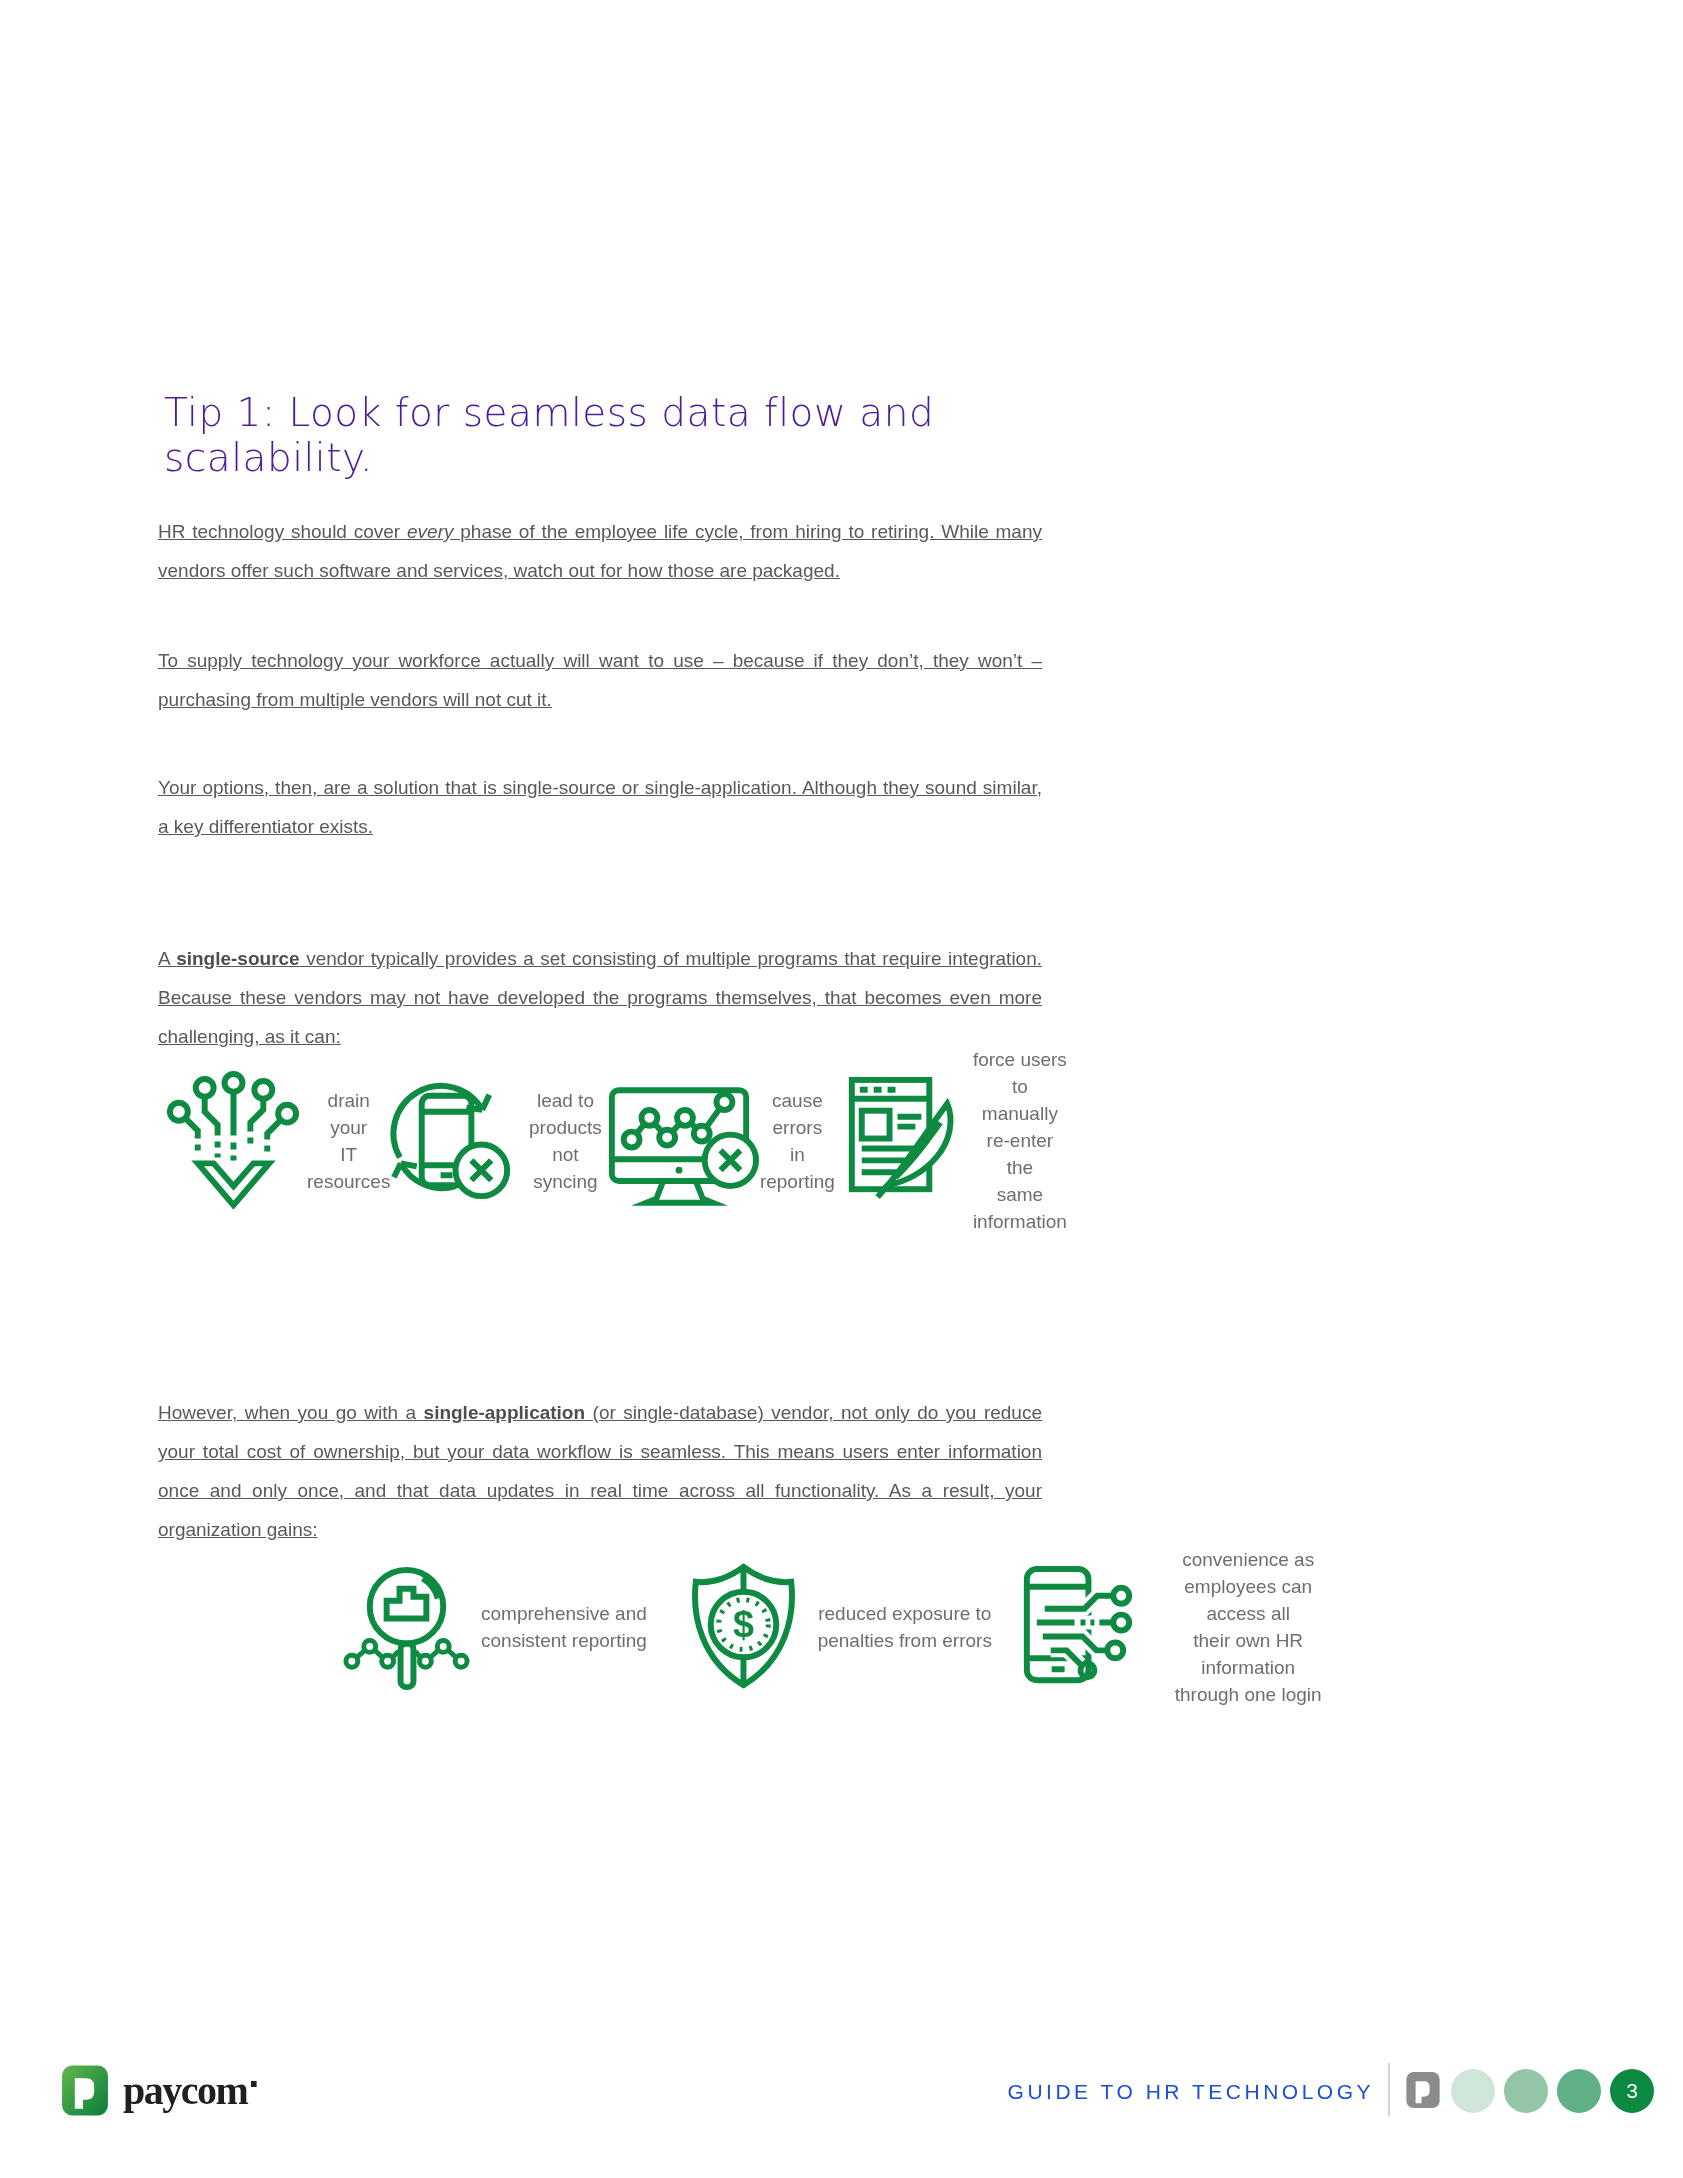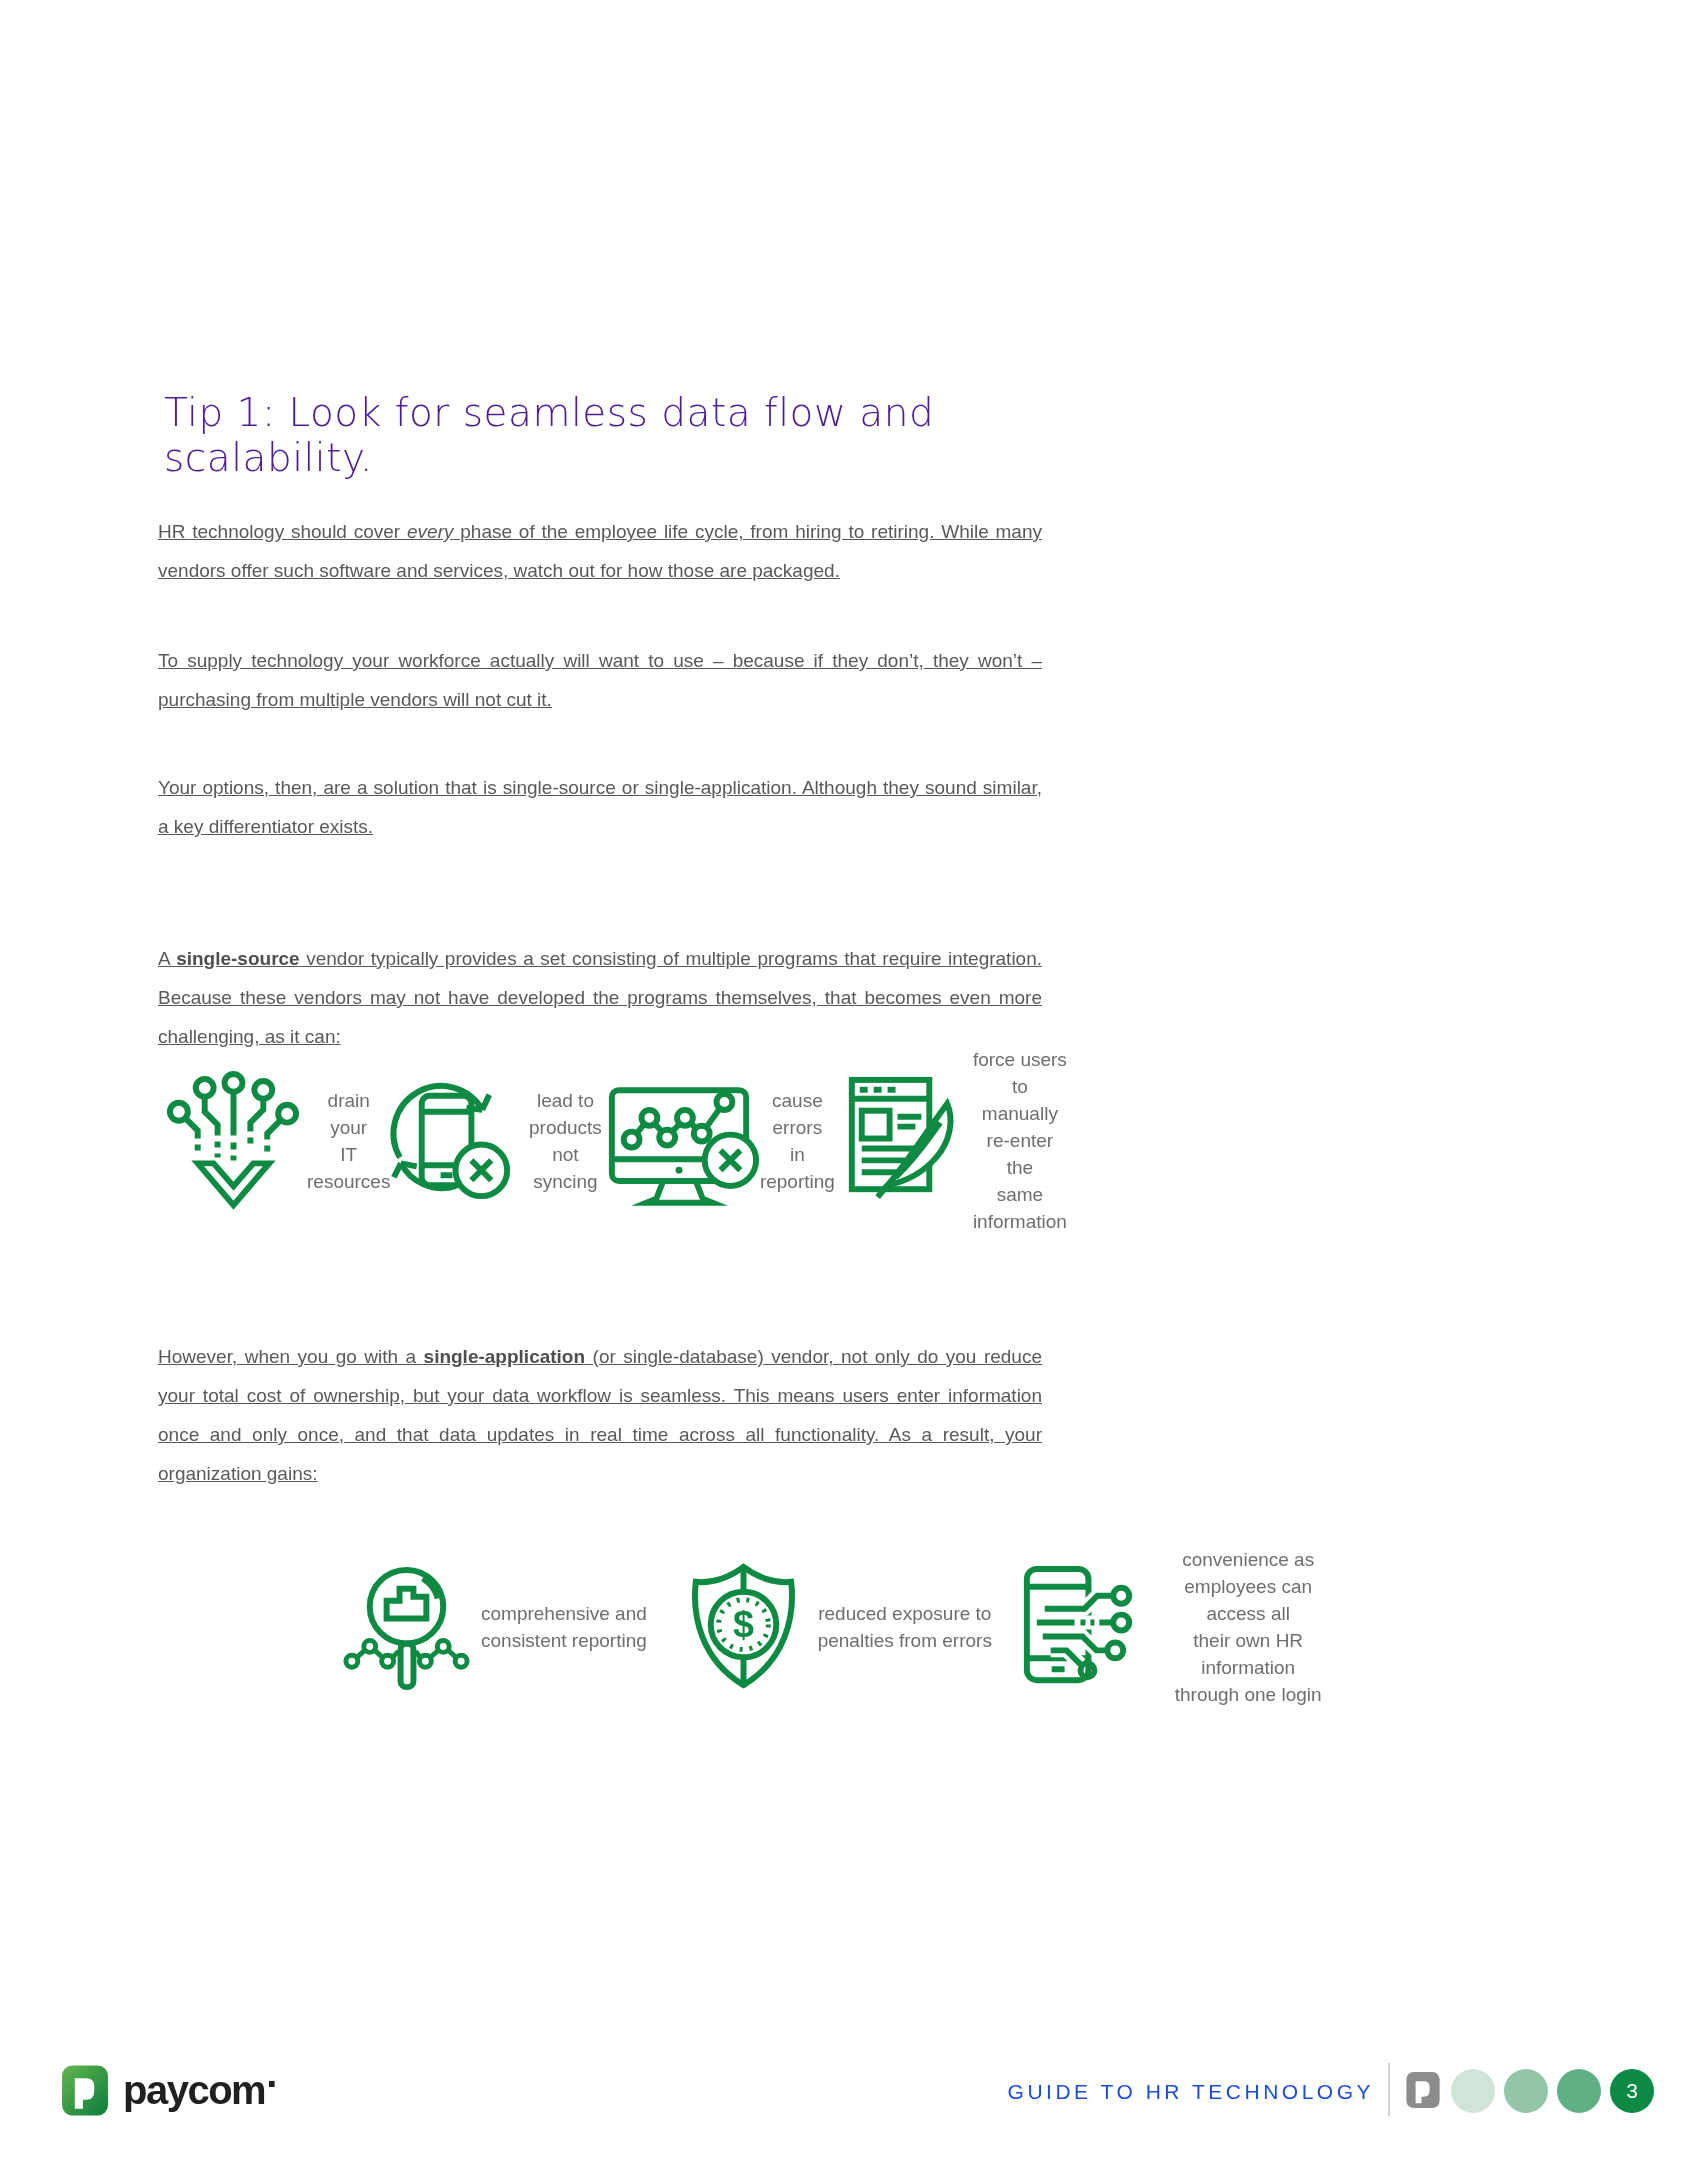--- a/index.html
+++ b/index.html
@@ -22,21 +22,21 @@
     font-size:19px;line-height:39px;color:#58595b;
     text-align:justify;
     text-decoration:underline;
   }
   .para em{font-style:italic;}
   .para strong{font-weight:700;color:#4d4e50;}
   .p1{top:493px;}
   .p2{top:622px;}
   .p3{top:749px;}
   .p4{top:920px;}
-  .p5{top:1318px;}
+  .p5{top:1374px;}
   
   .icon-row{display:flex;}
   .row1{left:158px;top:1030px;width:887px;}
   .row2{left:332px;top:1530px;width:1010px;}
   .icon-cell{display:flex;flex-direction:row;align-items:center;}
   .row1 .icon-cell{width:222px;}
   .row2 .icon-cell{width:337px;}
   .icon-box{height:168px;display:flex;align-items:flex-end;justify-content:center;}
   .row2 .icon-box{height:173px;}
   .caption{
@@ -48,21 +48,21 @@
   svg.icon .thin{stroke-width:5;}
   svg.icon .wbg{fill:#ffffff;}
   svg.icon .halo{stroke:#ffffff;stroke-width:14;}
   svg.icon .dotfill{fill:#0e8a43;stroke:none;}
   svg.icon .dashring{stroke-dasharray:3 7;}
   svg.icon text{stroke:none;fill:#0e8a43;font-family:"Liberation Sans",sans-serif;font-weight:700;}
   svg.icon .feather{fill:#ffffff;}
   
   .footer-logo{left:61px;top:2065px;display:flex;align-items:center;}
   .brand-word{
-    margin-left:14px;font-size:40px;font-weight:700;color:#1f2021;letter-spacing:-1.5px;
+    margin-left:14px;font-size:40px;font-weight:700;color:#1f2021;letter-spacing:-1.5px;font-family:Liberation Serif, serif;
   }
   .brand-dot{font-size:40px;font-weight:700;color:#1f2021;position:relative;top:-6px;margin-left:1px;}
   .guide-label{
     top:2080px;right:309px;
     font-size:21px;letter-spacing:3.5px;color:#1d4ed8;font-weight:400;
   }
   .footer-divider{left:1388px;top:2063px;width:2px;height:53px;background:#d1d3d4;}
   .footer-mark{left:1406px;top:2071px;}
   .dot-strip{left:1451px;top:2069px;display:flex;}
   .dot{width:44px;height:44px;border-radius:50%;margin-right:9px;}

